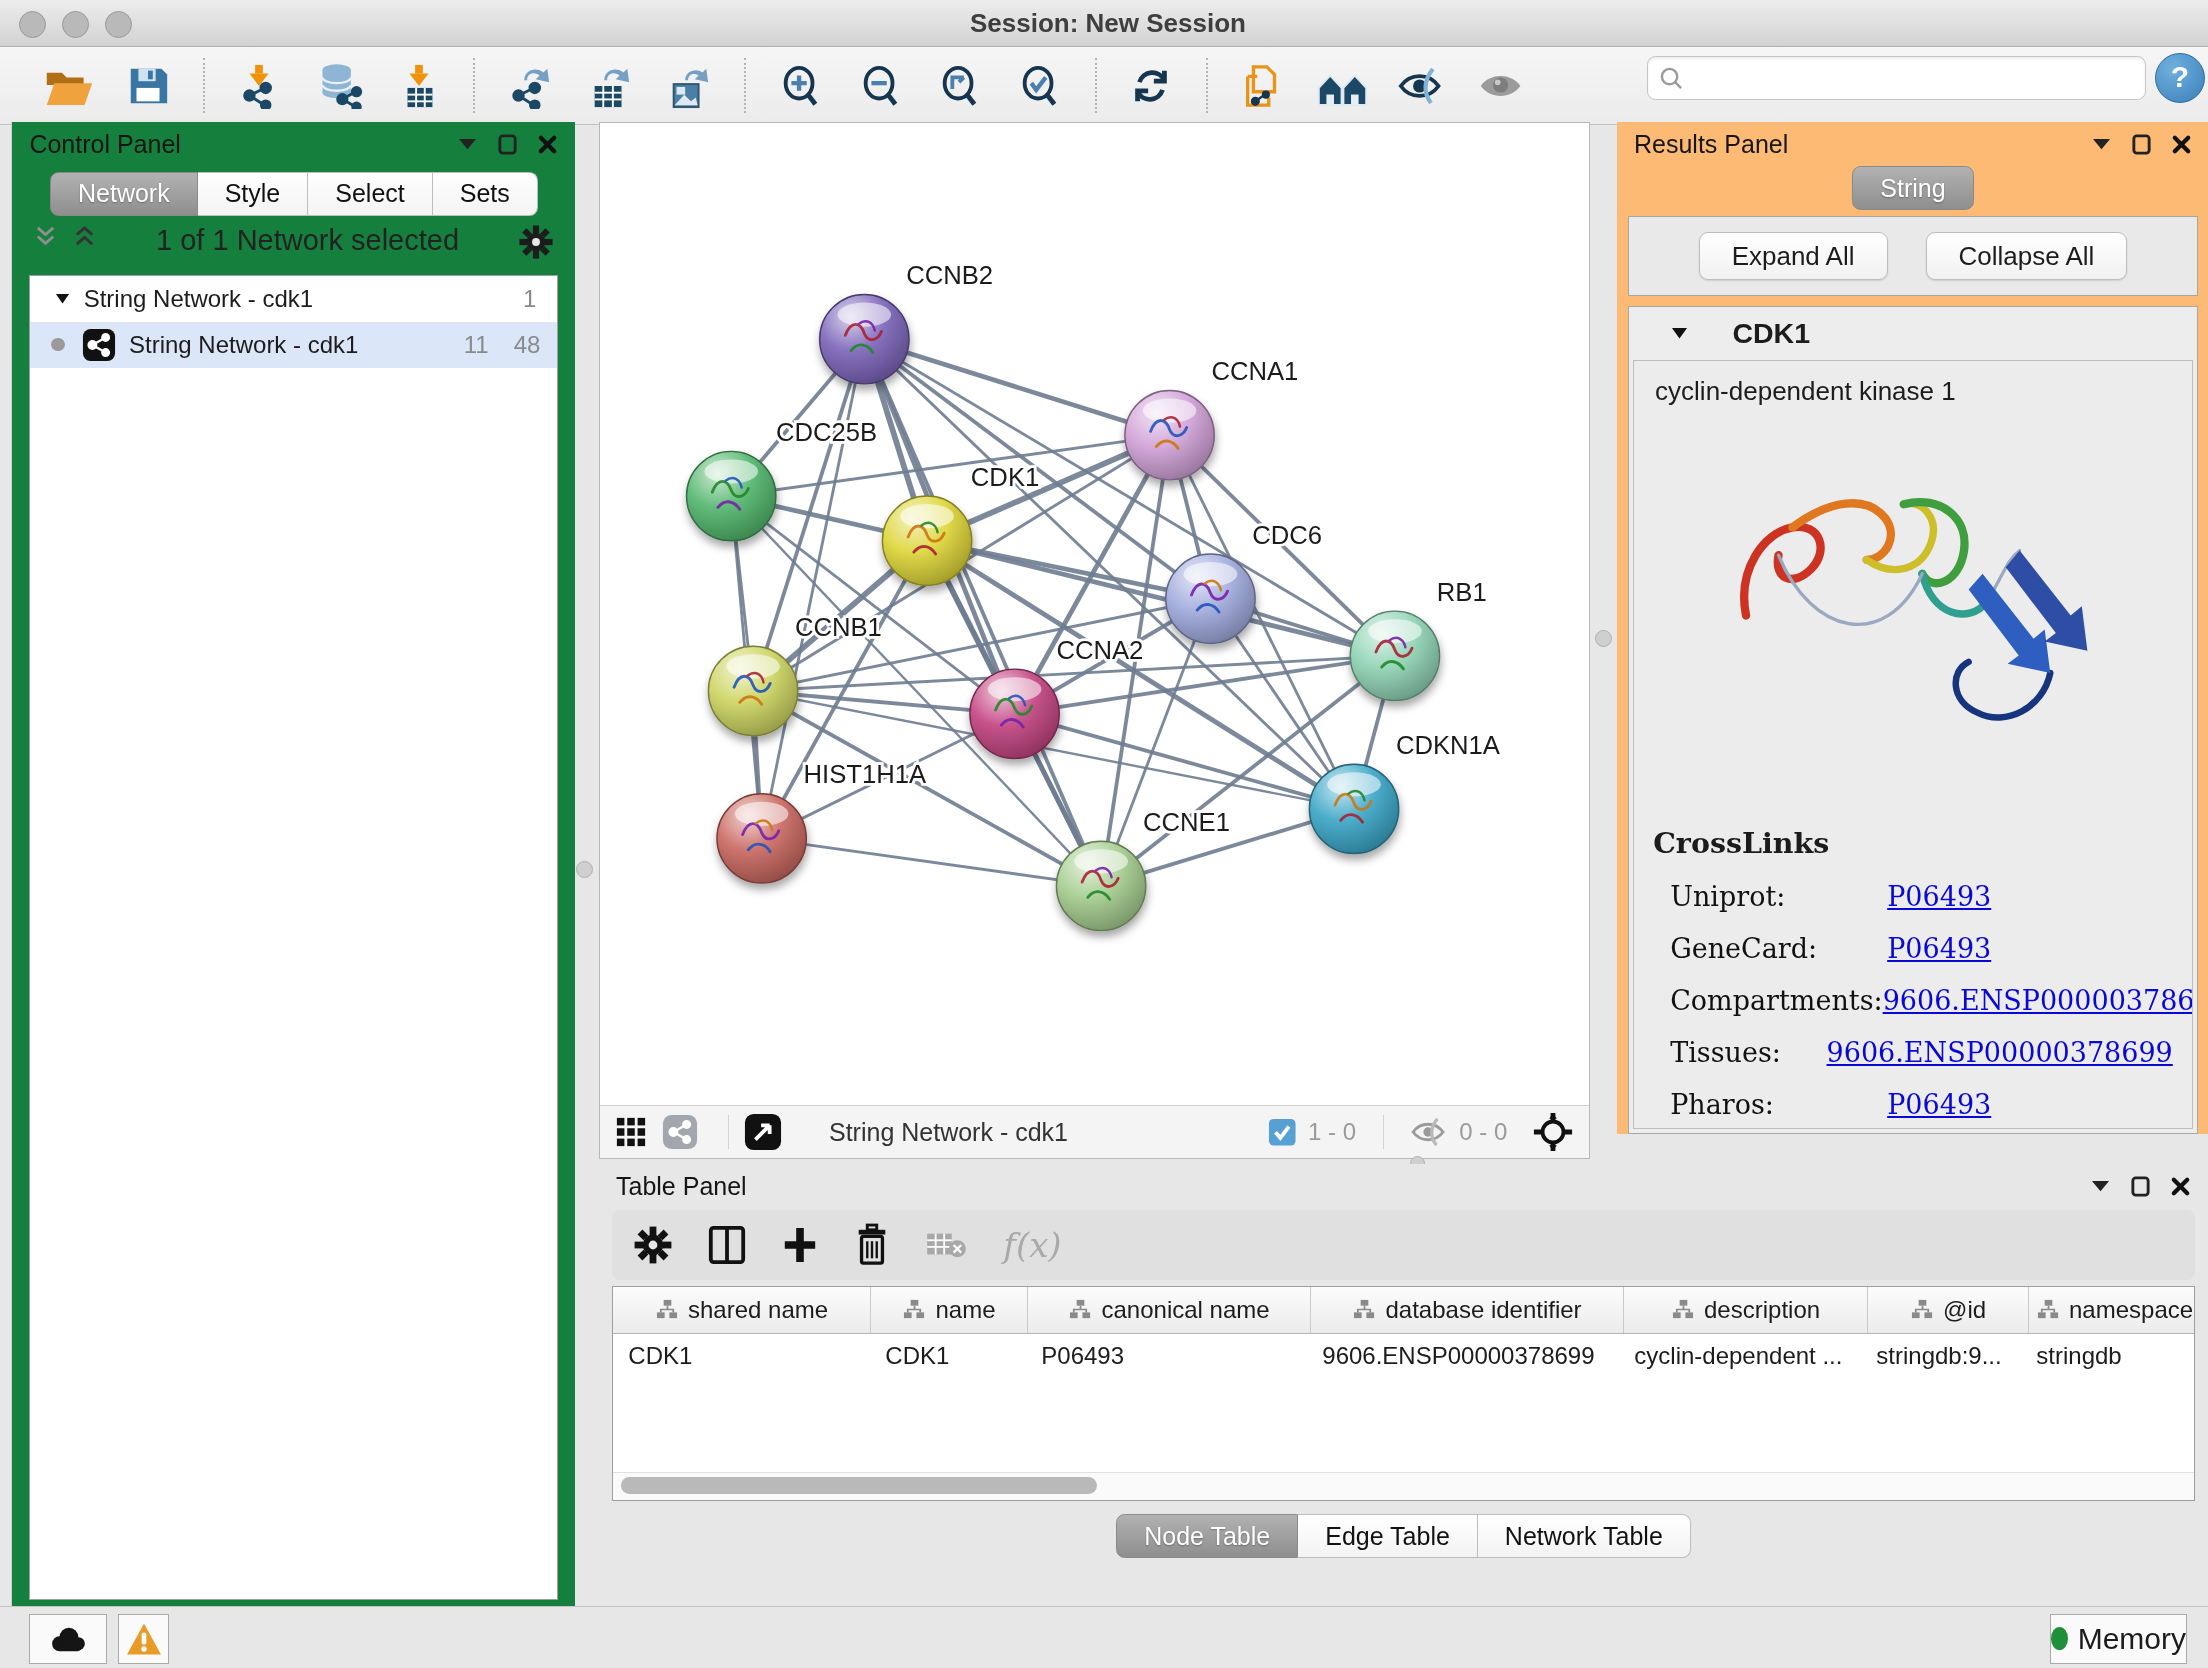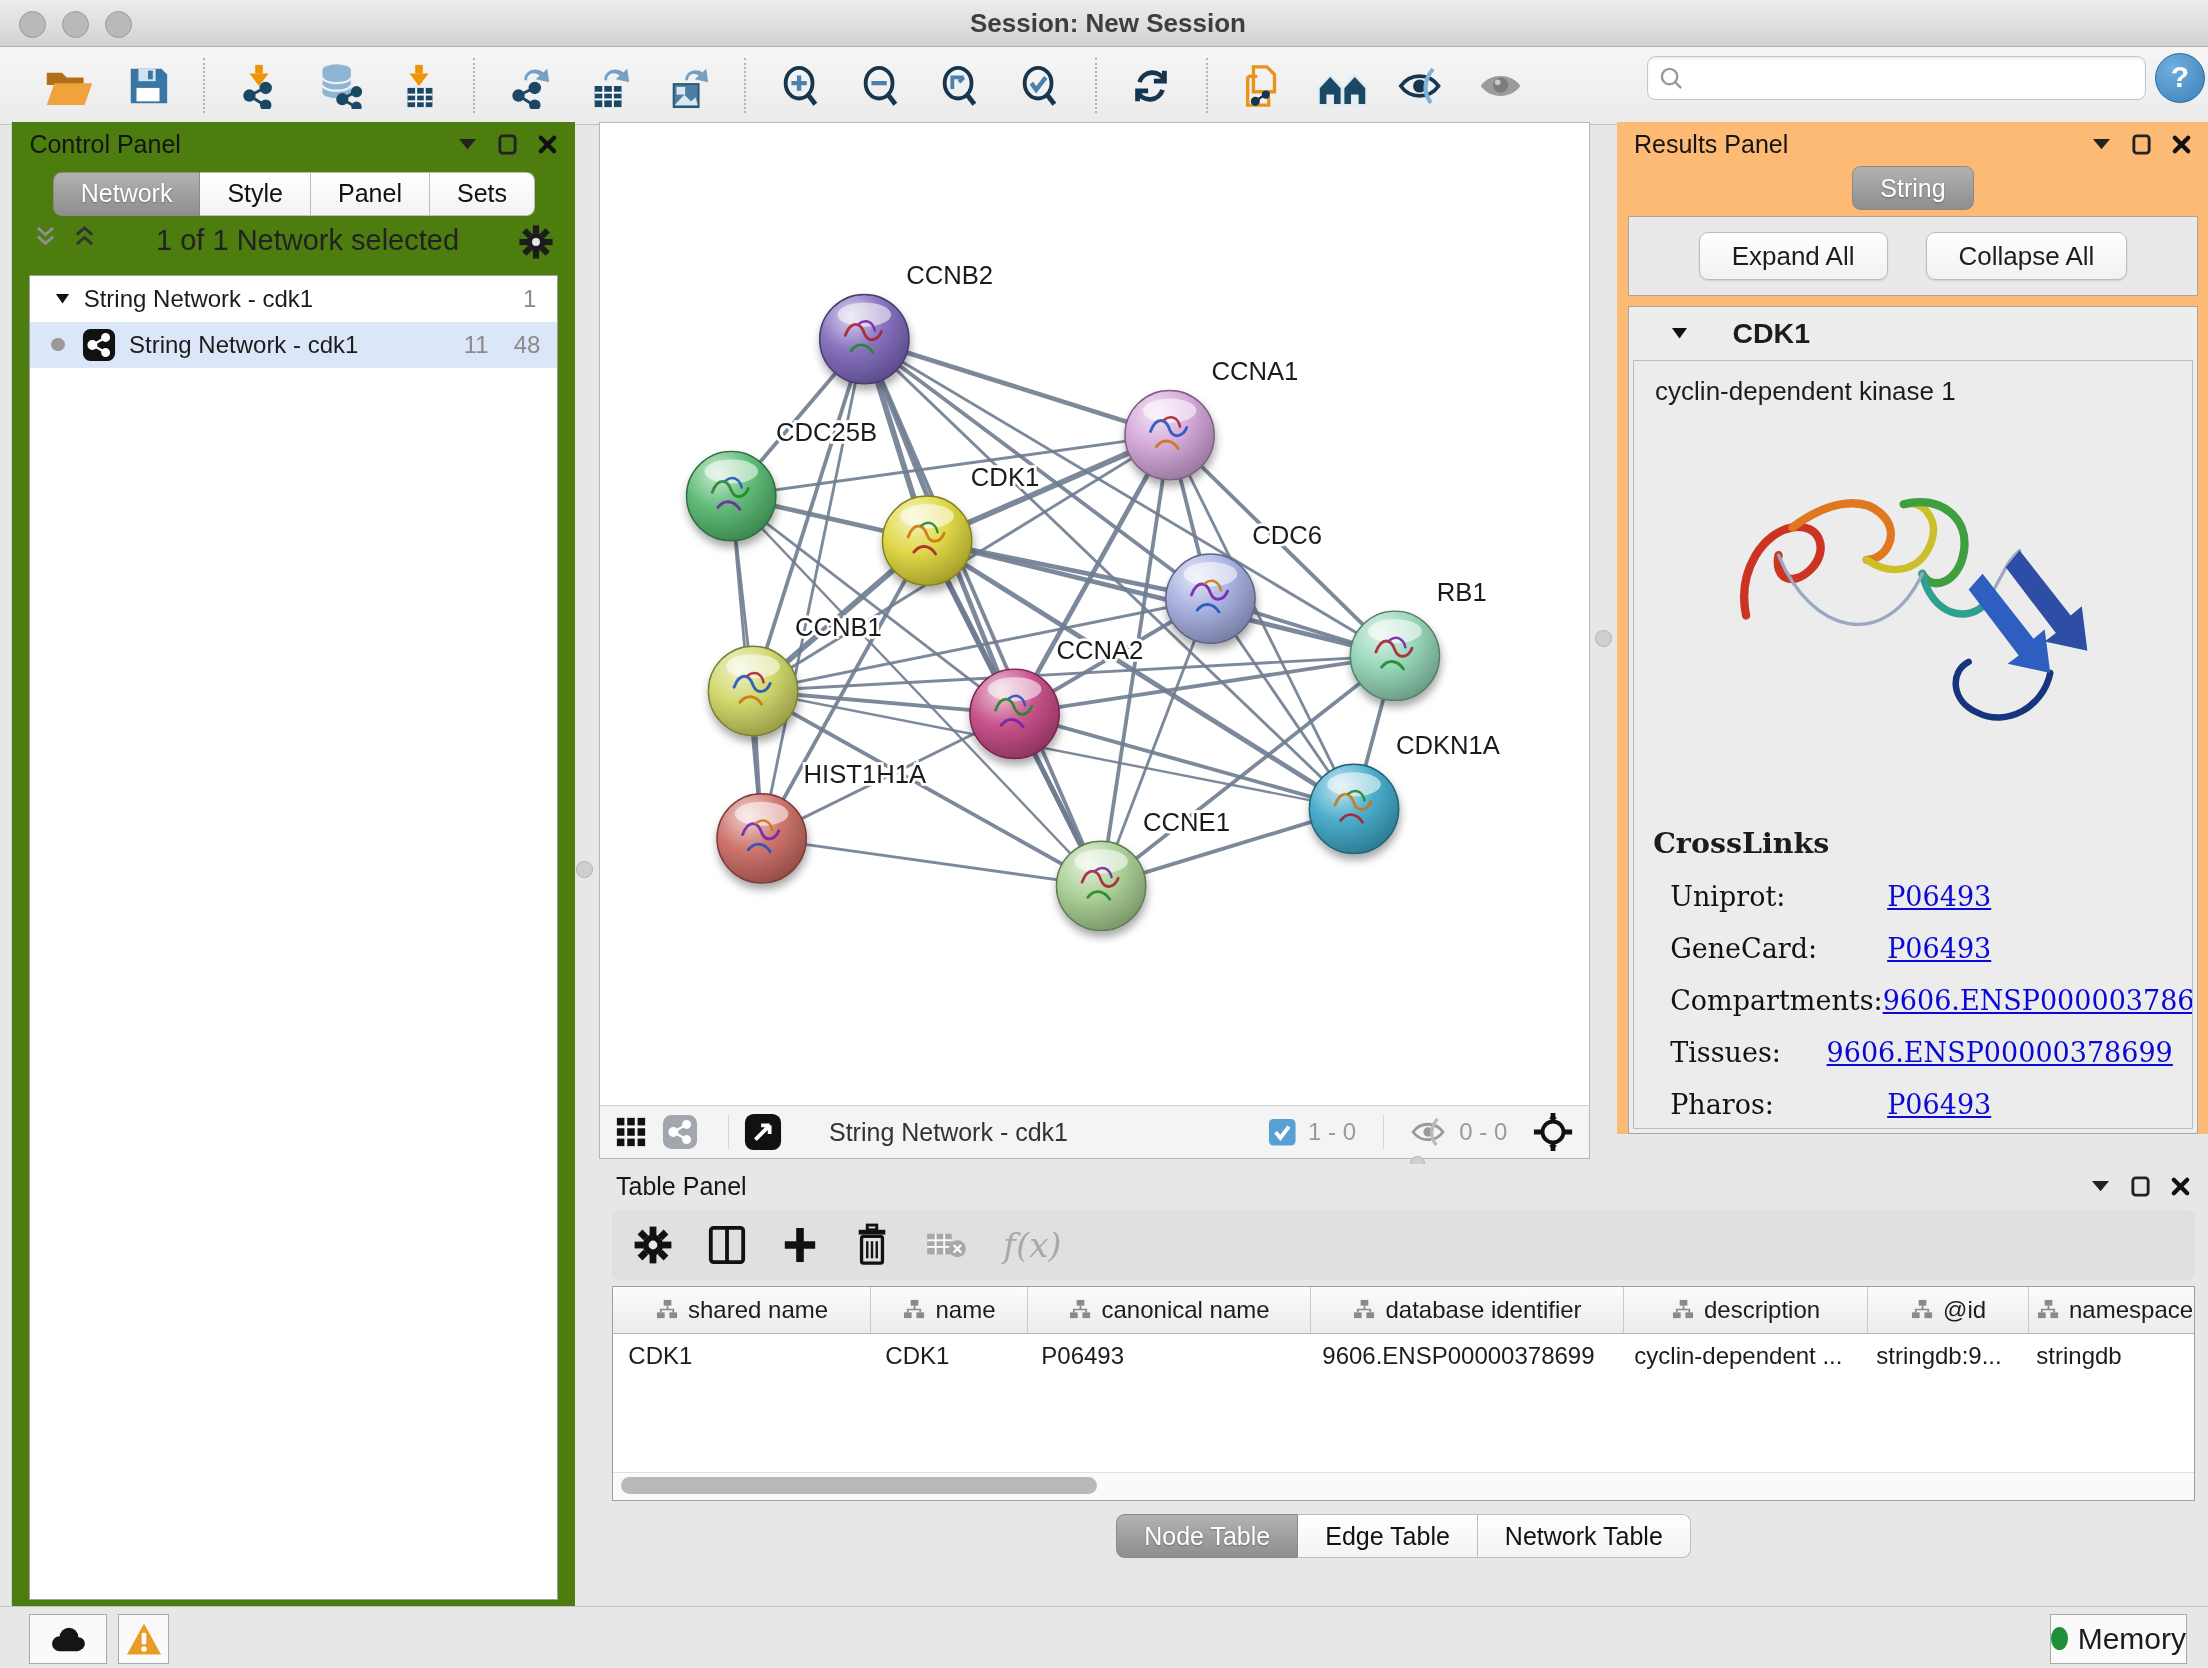--- a/index.html
+++ b/index.html
@@ -32,21 +32,21 @@
   .seg{display:flex;justify-content:center;}
   .seg>div{padding:6.7px 27px;font-size:25px;background:linear-gradient(#ffffff,#f3f3f3);
     border:1px solid #bdbdbd;border-left:none;color:#111;white-space:nowrap;}
   .seg>div:first-child{border-left:1px solid #bdbdbd;border-radius:8.6px 0 0 8.6px;}
   .seg>div:last-child{border-radius:0 8.6px 8.6px 0;}
   .seg>div.single{border-radius:8.6px;border-left:1px solid #8d8d8d;}
   .seg>div.active{background:linear-gradient(#b2b2b2,#8e8e8e);color:#fff;border-color:#8a8a8a;
     text-shadow:0 1px 1.9px rgba(0,0,0,.3);}
   
   .control-panel{position:absolute;left:11.4px;top:122px;width:563px;height:1489px;
-    background:#4d7c0f;display:flex;flex-direction:column;border-left:1px solid #d0d0d0;}
+    background:#15803d;display:flex;flex-direction:column;border-left:1px solid #d0d0d0;}
   .sel-row{display:flex;align-items:flex-start;height:49px;padding:0 21px;font-size:29px;color:#222;}
   .sel-row .sel-text{flex:1;text-align:center;}
   .tree{flex:1;margin:1.9px 17px 11.4px 17px;background:#fff;border:1.9px solid #9e9e9e;overflow:hidden;}
   .tree-row{display:flex;align-items:center;height:46px;font-size:24px;}
   .tree-row .count{color:#8a8a8a;margin-left:auto;padding-right:21px;}
   .tree-row.child{background:#dbe7f8;}
   .tree-row.child .nums{margin-left:auto;display:flex;gap:25px;padding-right:17px;color:#8a8a8a;}
   
   .network-panel{position:absolute;left:599px;top:122px;width:989px;height:1035px;
     background:#fff;border:1px solid #b7b7b7;}
@@ -304,21 +304,21 @@
             <rect x="3" y="3" width="16" height="18" rx="3" fill="none" stroke="#222" stroke-width="3"></rect>
           </svg>
         <svg width="21" height="21" viewBox="0 0 22 22">
             <path d="M4 4 L18 18 M18 4 L4 18" stroke="#111" stroke-width="4.5" stroke-linecap="round"></path>
           </svg>
       </span>
     </div>
     <div class="seg" style="margin:5.7px 0 7.6px 0;">
       <div class="active">Network</div>
       <div>Style</div>
-      <div>Panel</div>
+      <div>Select</div>
       <div>Sets</div>
     </div>
     <div class="sel-row">
       <svg width="25" height="25" viewBox="0 0 26 26">
         <path d="M5 4 l8 7 8 -7 M5 13 l8 7 8 -7" fill="none" stroke="#8f8f8f" stroke-width="3"></path>
       </svg>
       <svg width="25" height="25" viewBox="0 0 26 26" style="margin-left:13.3px;">
         <path d="M5 11 l8 -7 8 7 M5 21 l8 -7 8 7" fill="none" stroke="#333" stroke-width="3"></path>
       </svg>
       <span class="sel-text">1 of 1 Network selected</span>

